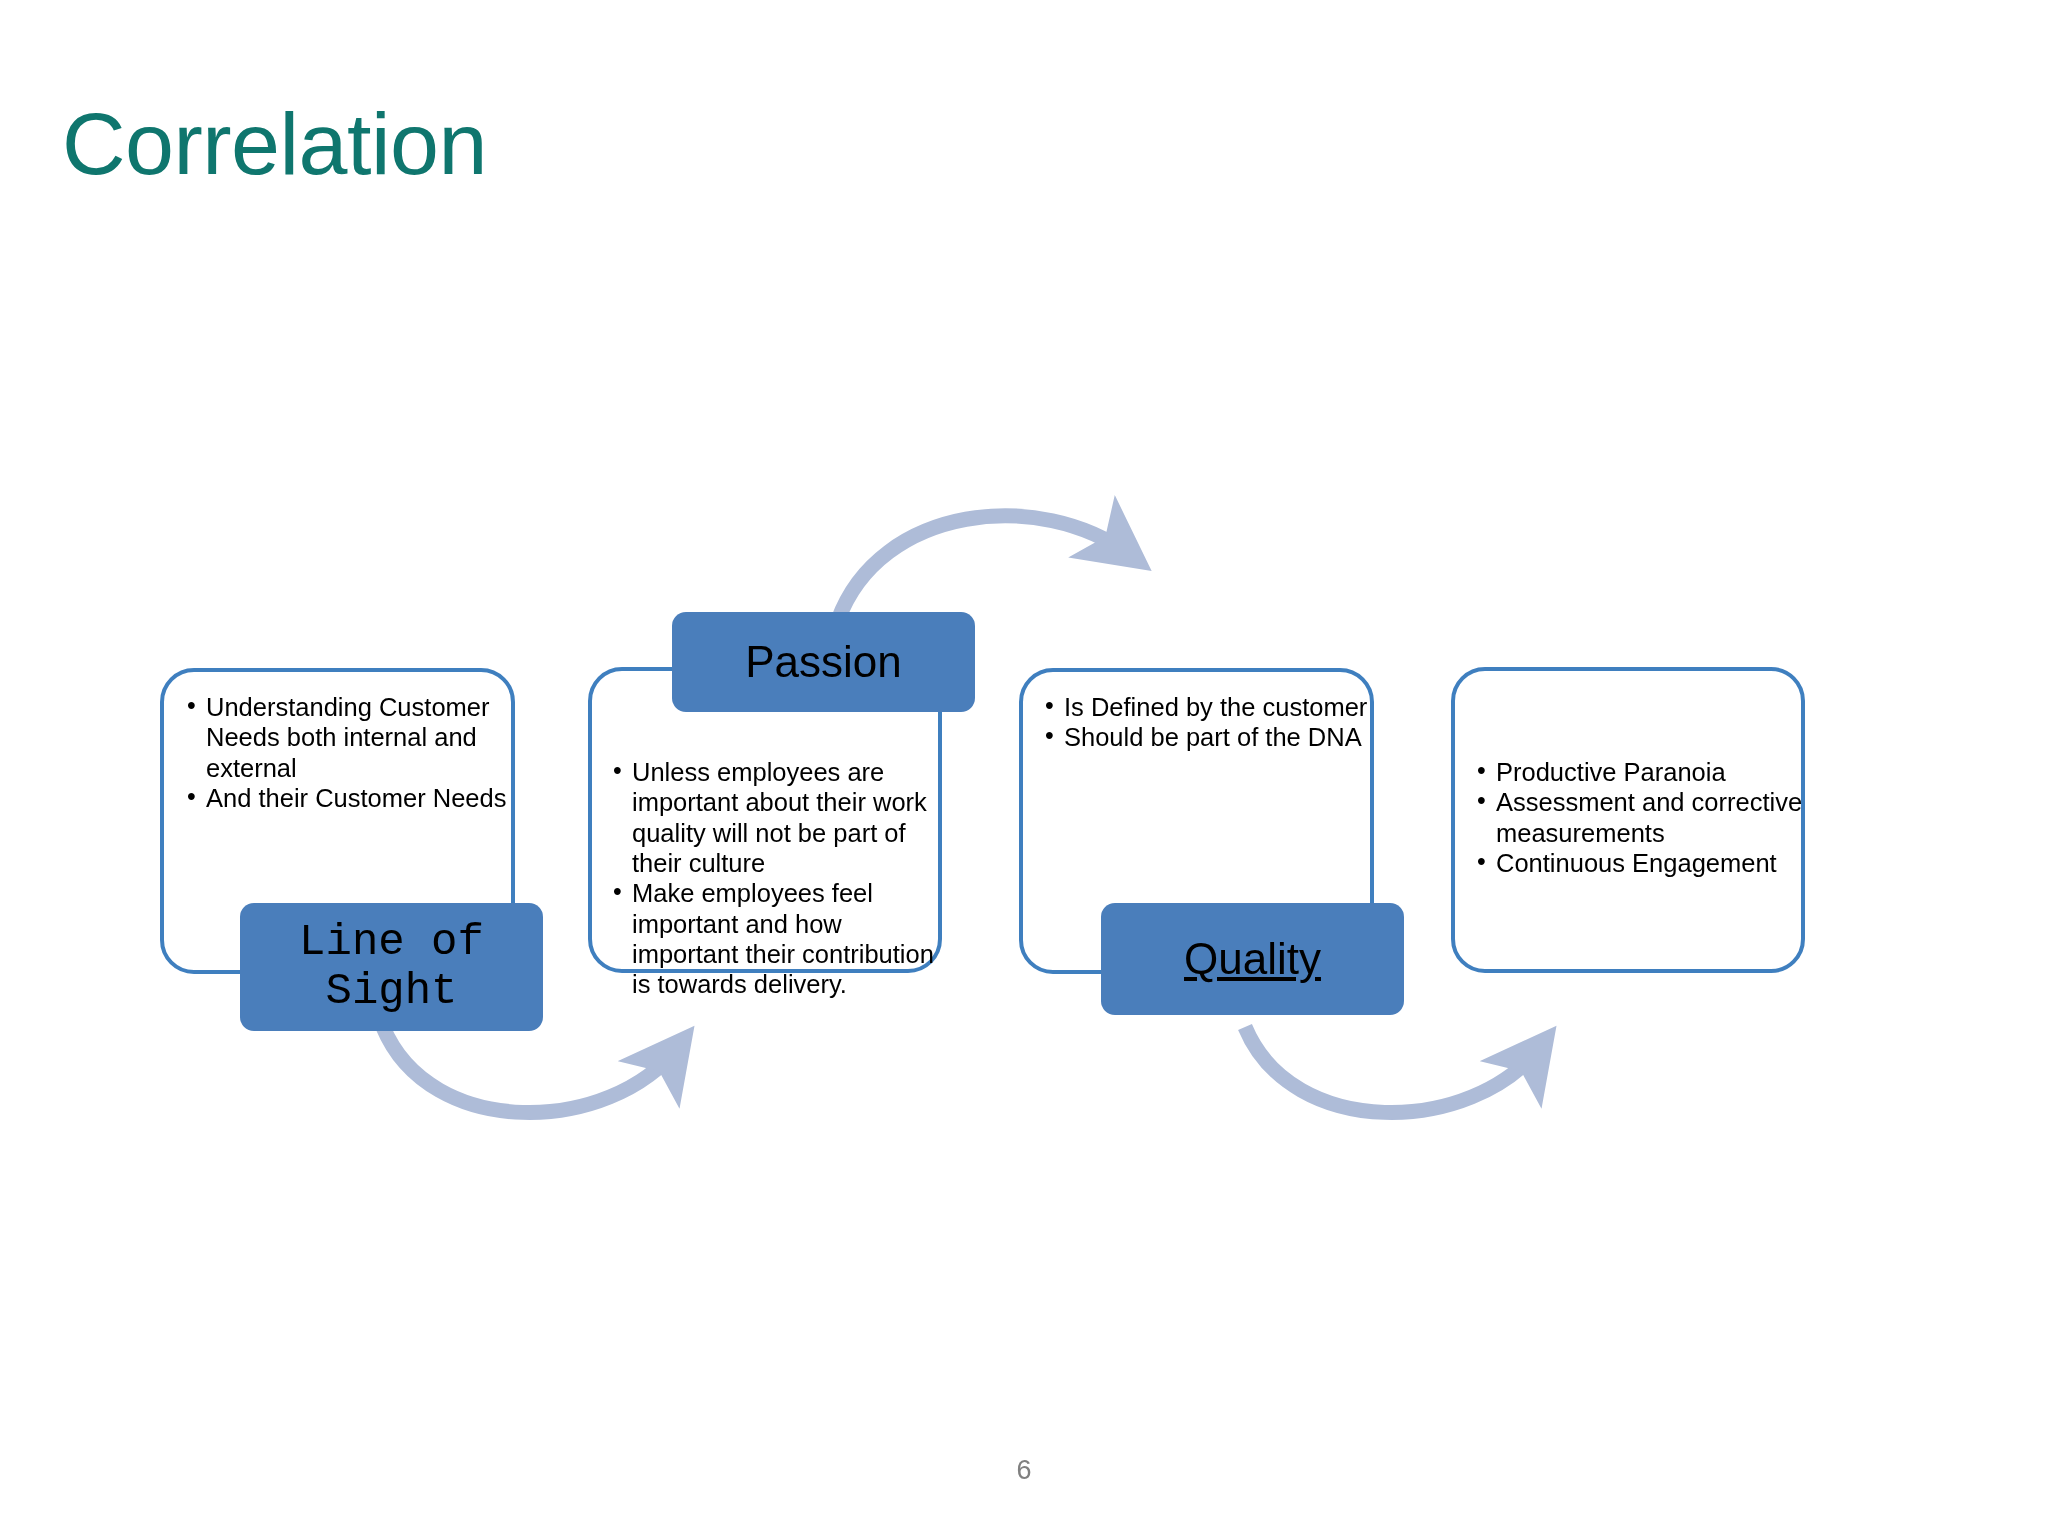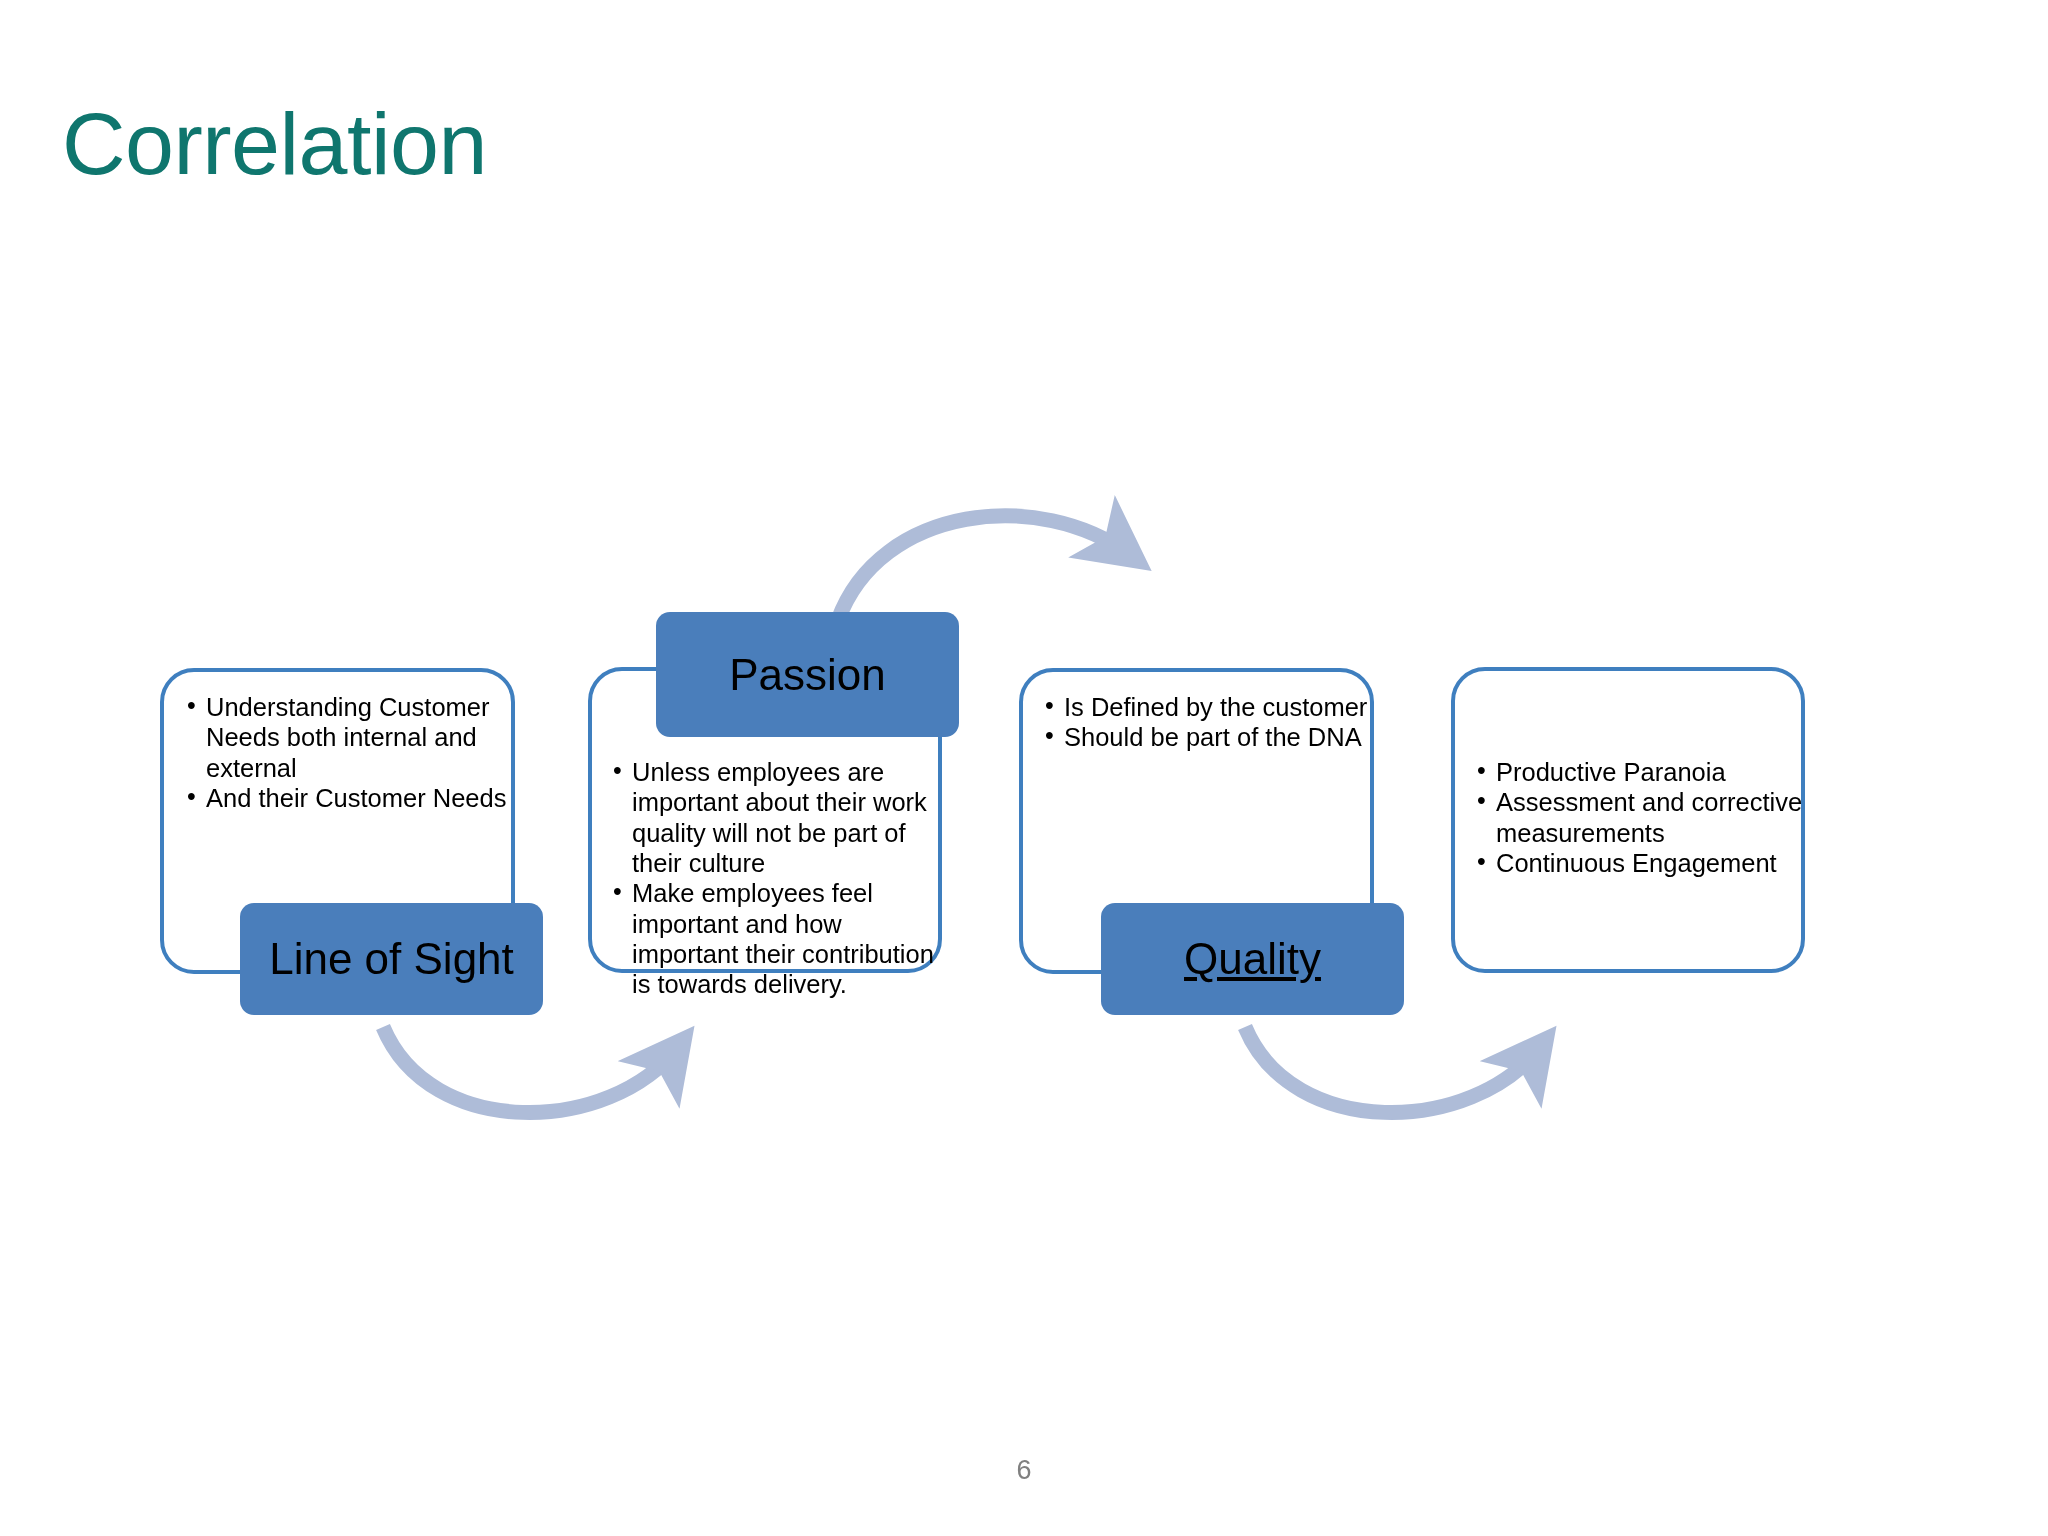--- a/index.html
+++ b/index.html
@@ -130,32 +130,32 @@
     <path d="M 1245,1027 C 1292,1140 1472,1135 1540,1047" fill="none" stroke="#AEBCD8" stroke-width="15" stroke-linecap="butt" marker-end="url(#ah)"></path>
   </svg>
 
   <div class="outline-box" style="left:160px; top:668px; width:355px; height:306px;"></div>
 
   <ul class="bullets" style="left:175px; top:680px; width:330px;">
     <li>Understanding Customer Needs both internal and external</li>
     <li>And their Customer Needs</li>
   </ul>
 
-  <div class="label-box" style="left:240px; top:903px; width:303px; height:112px;">
+  <div class="label-box" style="left:240px; top:903px; width:303px; height:128px;font-family:Liberation Mono, monospace;">
     <span>Line of Sight</span>
   </div>
 
   <div class="outline-box" style="left:588px; top:667px; width:354px; height:306px;"></div>
 
   <ul class="bullets" style="left:601px; top:745px; width:330px;">
     <li>Unless employees are important about their work  quality will not be part of their culture</li>
     <li>Make employees feel important and how important their contribution is towards delivery.</li>
   </ul>
 
-  <div class="label-box" style="left:656px; top:612px; width:303px; height:125px;">
+  <div class="label-box" style="left:672px; top:612px; width:303px; height:100px;">
     <span>Passion</span>
   </div>
 
   <div class="outline-box" style="left:1019px; top:668px; width:355px; height:306px;"></div>
 
   <ul class="bullets" style="left:1033px; top:680px; width:330px;">
     <li>Is Defined by the customer</li>
     <li>Should be part of the DNA</li>
   </ul>
 

